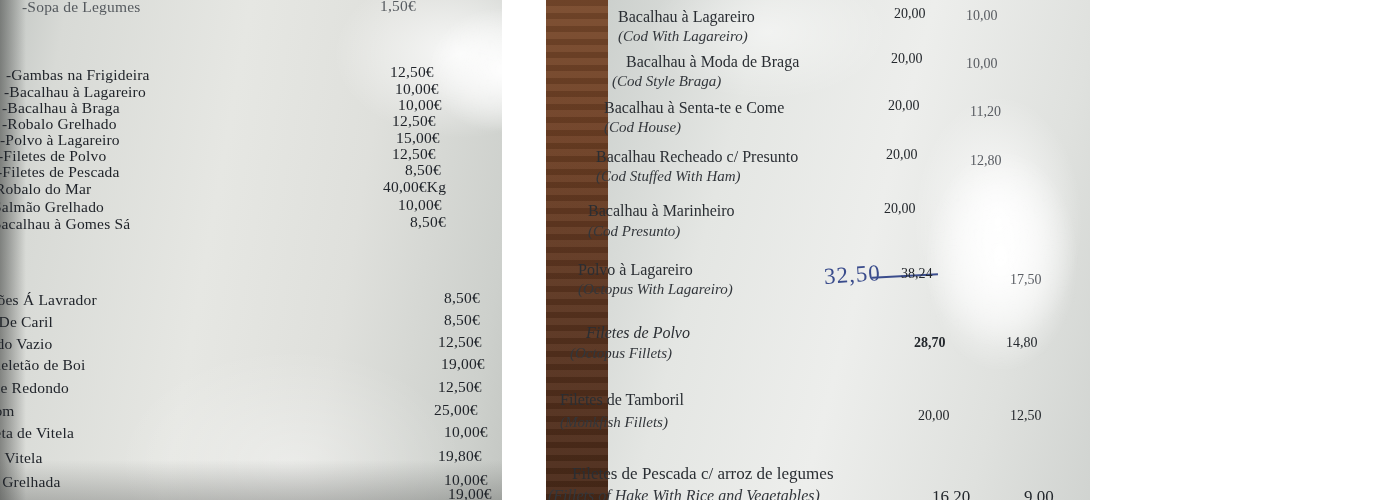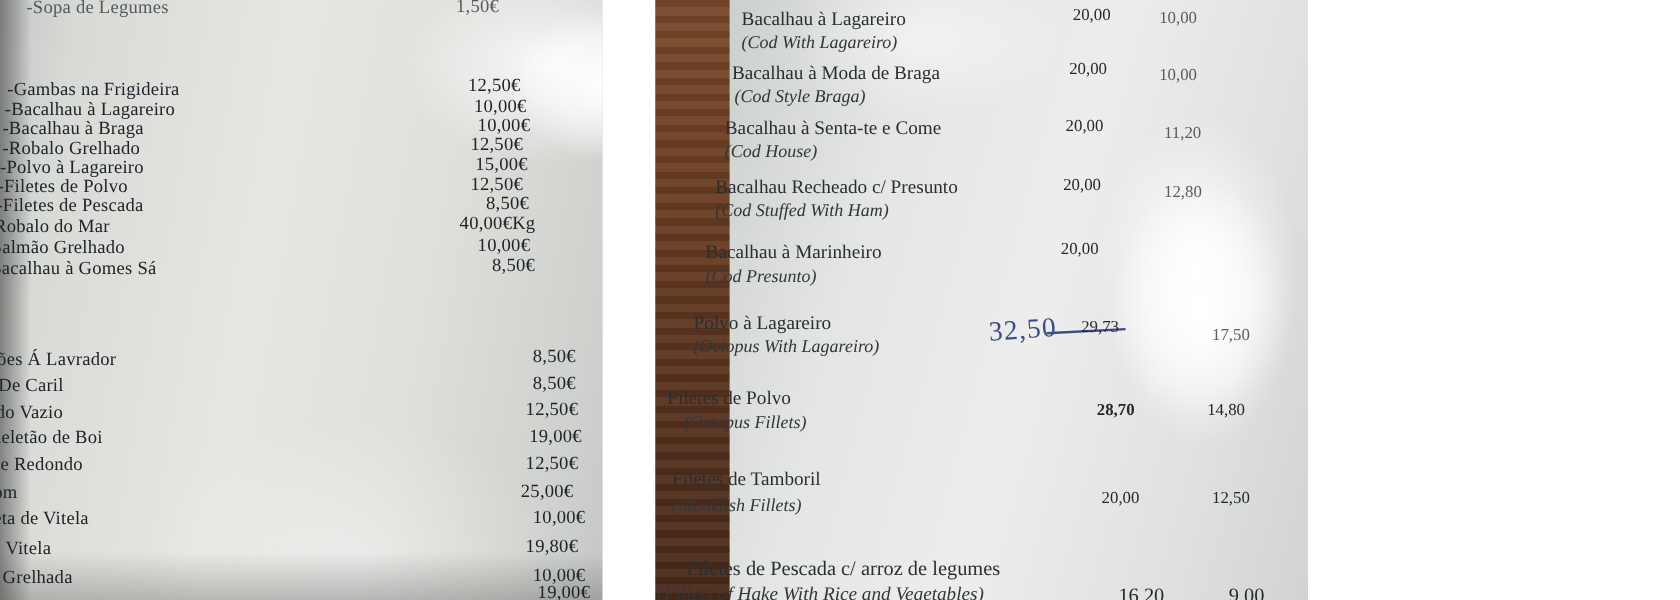--- a/index.html
+++ b/index.html
@@ -60,21 +60,21 @@
   .l-name { font-size: 15.5px; }
   .l-price { font-size: 15.5px; text-align: right; }
   .top-faded { color: #43484e; opacity: 0.88; }
 
   
   .photo-right {
     position: absolute;
     left: 546px; top: 0;
     width: 640px; height: 500px;
     overflow: hidden;
-    background: #7dd3fc;
+    background: #f0abfc;
   }
   .photo-right .wood {
     position: absolute;
     left: 0; top: 0; width: 62px; height: 500px;
     background: linear-gradient(180deg, #7a4a2c 0%, #6d3f24 30%, #5c3520 60%, #4a2a19 100%);
   }
   .photo-right .wood::after {
     content: "";
     position: absolute; inset: 0;
     background: repeating-linear-gradient(180deg, rgba(0,0,0,0.10) 0 6px, rgba(255,255,255,0.04) 6px 13px);
@@ -211,21 +211,21 @@
     <div class="wood"></div>
     <div class="hotspot"></div>
     <div class="edge-dark"></div>
     <div class="edge-top"></div>
 
     <div class="r-row r-pt" style="left:72px; top:8px;">Bacalhau à Lagareiro</div>
     <div class="r-row r-en" style="left:72px; top:28px;">(Cod With Lagareiro)</div>
     <div class="r-price" style="left:348px; top:6px;">20,00</div>
     <div class="r-price dim" style="left:420px; top:8px;">10,00</div>
 
-    <div class="r-row r-pt" style="left:64px; top:53px;">Bacalhau à Moda de Braga</div>
+    <div class="r-row r-pt" style="left:80px; top:53px;">Bacalhau à Moda de Braga</div>
     <div class="r-row r-en" style="left:66px; top:73px;">(Cod Style Braga)</div>
     <div class="r-price" style="left:345px; top:51px;">20,00</div>
     <div class="r-price dim" style="left:420px; top:56px;">10,00</div>
 
     <div class="r-row r-pt" style="left:58px; top:99px;">Bacalhau à Senta-te e Come</div>
     <div class="r-row r-en" style="left:58px; top:119px;">(Cod House)</div>
     <div class="r-price" style="left:342px; top:98px;">20,00</div>
     <div class="r-price dim" style="left:424px; top:104px;">11,20</div>
 
     <div class="r-row r-pt" style="left:50px; top:148px;">Bacalhau Recheado c/ Presunto</div>
@@ -235,24 +235,24 @@
 
     <div class="r-row r-pt" style="left:42px; top:202px;">Bacalhau à Marinheiro</div>
     <div class="r-row r-en" style="left:42px; top:223px;">(Cod Presunto)</div>
     <div class="r-price" style="left:338px; top:201px;">20,00</div>
     <div class="r-price dim" style="left:424px; top:207px; opacity:0.35;"></div>
 
     <div class="r-row r-pt" style="left:32px; top:261px;">Polvo à Lagareiro</div>
     <div class="r-row r-en" style="left:32px; top:281px;">(Octopus With Lagareiro)</div>
     <div class="handwriting" style="left:278px; top:262px;">32,50</div>
     <div class="strike" style="left:326px; top:275px; width:66px;"></div>
-    <div class="r-price" style="left:355px; top:266px;">29,73</div>
+    <div class="r-price" style="left:355px; top:266px;">38,24</div>
     <div class="r-price dim" style="left:448px; top:272px;margin-left:16px;">17,50</div>
 
-    <div class="r-row r-pt" style="left:10px; top:324px;">Filetes de Polvo</div>
+    <div class="r-row r-pt" style="left:40px; top:324px;font-style:italic;">Filetes de Polvo</div>
     <div class="r-row r-en" style="left:24px; top:345px;">(Octopus Fillets)</div>
     <div class="r-price" style="left:368px; top:335px;font-weight:bold;">28,70</div>
     <div class="r-price" style="left:460px; top:335px;">14,80</div>
 
     <div class="r-row r-pt" style="left:14px; top:391px;">Filetes de Tamboril</div>
     <div class="r-row r-en" style="left:14px; top:414px;">(Monkfish Fillets)</div>
     <div class="r-price" style="left:372px; top:408px;">20,00</div>
     <div class="r-price" style="left:464px; top:408px;">12,50</div>
 
     <div class="r-row r-pt" style="left:2px; top:464px; font-size:17px;margin-left:24px;">Filetes de Pescada c/ arroz de legumes</div>

